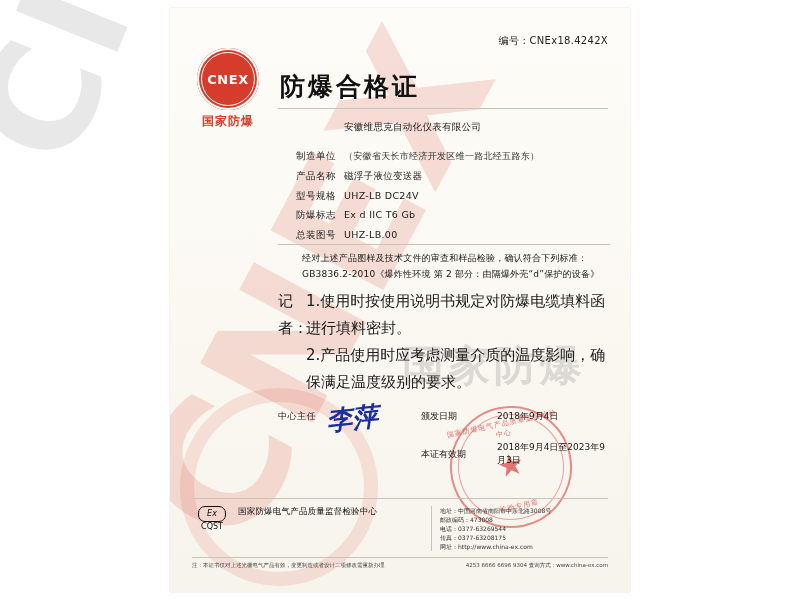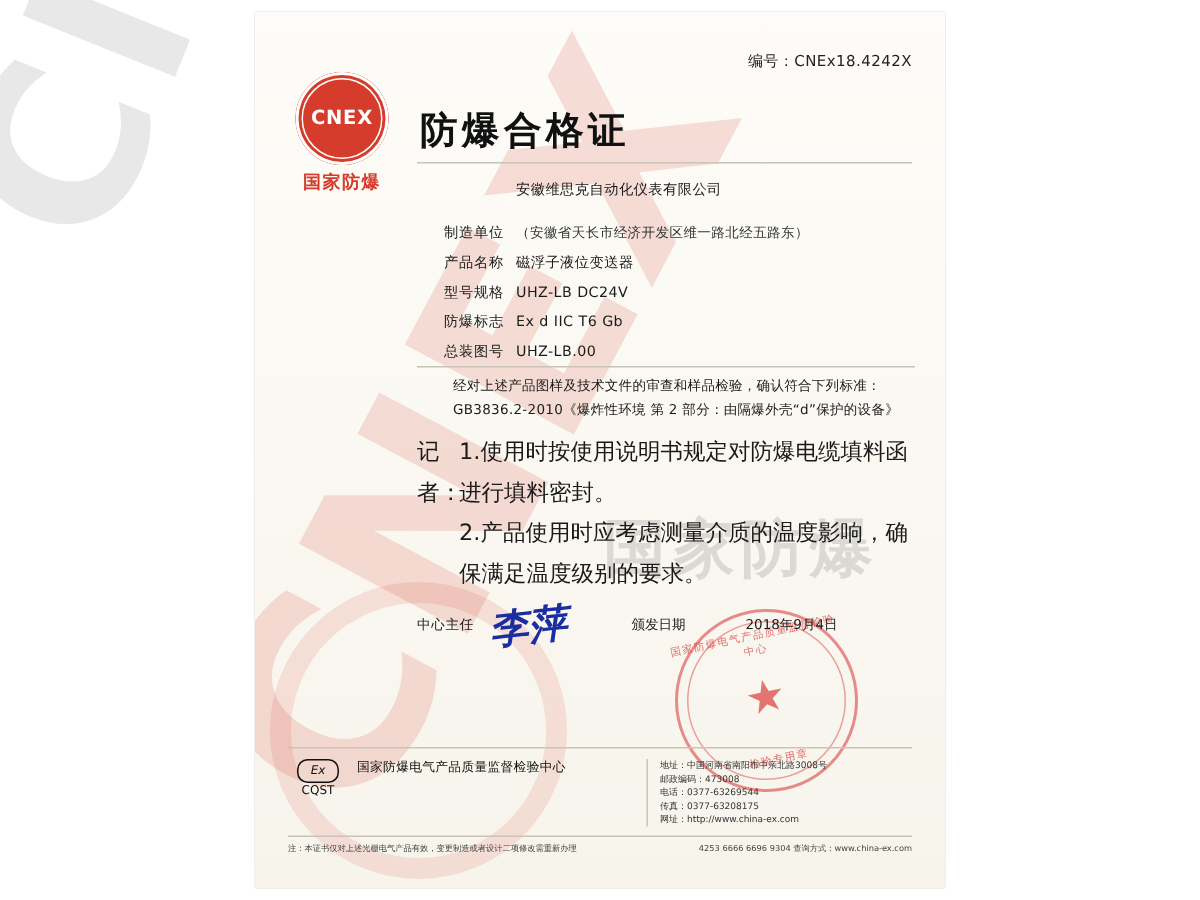--- a/index.html
+++ b/index.html
@@ -285,20 +285,26 @@
       <div class="star">★</div>
       <div class="sealtxt">检验专用章</div>
     </div>
 
     <div class="sigblock">
       <div class="sig-row">
         <div class="sig-label">中心主任</div>
         <div class="sig-hand">李萍</div>
         <div class="sig-right-lab">颁发日期</div>
         <div class="sig-right-val">2018年9月4日</div>
+      </div>
+      <div class="sig-row">
+        <div class="sig-label"></div>
+        <div class="sig-hand"></div>
+        <div class="sig-right-lab">本证有效期</div>
+        <div class="sig-right-val">2018年9月4日至2023年9月3日</div>
       </div>
     </div>
 
     <div class="footer">
       <div class="foot-line">
         <div class="ex-mark">
           <div class="exo">Ex</div>
           <div>CQST</div>
         </div>
         <div class="foot-mid">

